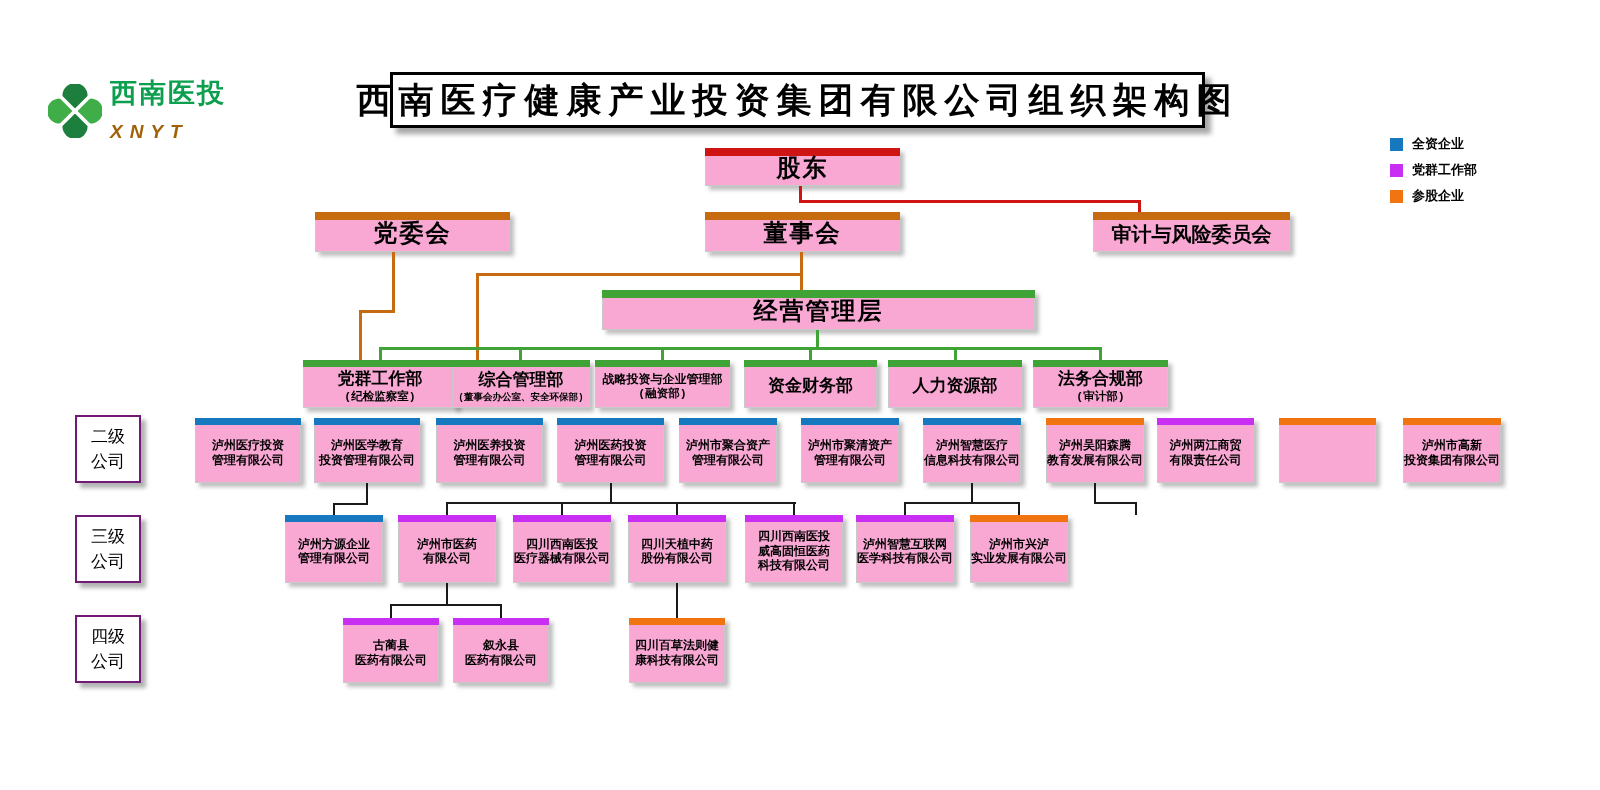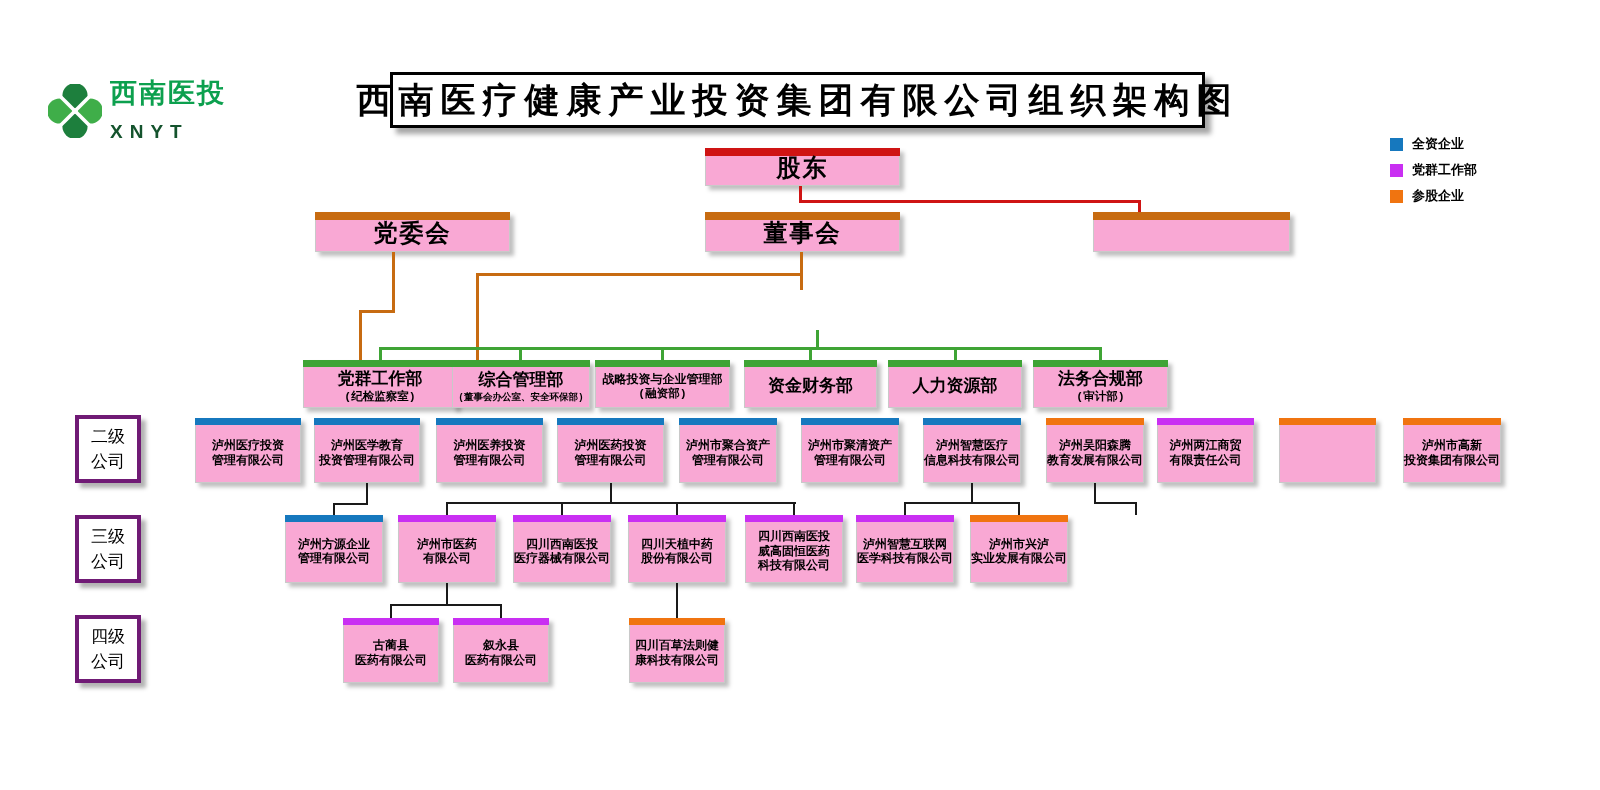--- a/index.html
+++ b/index.html
@@ -3,21 +3,21 @@
 <meta charset="utf-8">
 <style>
   * { margin:0; padding:0; box-sizing:border-box; }
   html,body { width:1600px; height:790px; background:#fff; font-family:"Liberation Sans", sans-serif; }
   #canvas { position:relative; width:1600px; height:790px; background:#fff; overflow:hidden; }
 
   
   .logo { position:absolute; left:48px; top:80px; display:flex; align-items:center; gap:8px; }
   .logo-text { display:flex; flex-direction:column; line-height:1; }
   .logo-cn { font-size:27px; font-weight:bold; color:#0ca04e; letter-spacing:2px; }
-  .logo-en { font-size:19px; font-weight:bold; color:#14532d; letter-spacing:7px; margin-top:15px; }
+  .logo-en { font-size:19px; font-weight:bold; color:#a16207; letter-spacing:7px; margin-top:15px;font-style:italic; }
 
   
   .title-box { position:absolute; left:390px; top:72px; width:815px; height:56px;
     border:3px solid #000; background:#fff; box-shadow:6px 6px 5px rgba(0,0,0,.35);
     display:flex; align-items:center; justify-content:center; }
   .title-box span { font-size:35px; font-weight:bold; color:#000; letter-spacing:7px; white-space:nowrap; }
 
   
   .legend { position:absolute; left:1390px; top:135px; }
   .legend-row { display:flex; align-items:center; gap:9px; margin-bottom:8px; }
@@ -31,21 +31,21 @@
   .bar8 { height:8px; } .bar7 { height:7px; }
   .otext { flex:1; display:flex; align-items:center; justify-content:center;
     font-weight:bold; color:#000; text-align:center; white-space:pre-line; line-height:1.2; }
   .l1 .otext { font-size:24px; letter-spacing:2px; }
   .dept .otext { flex-direction:column; justify-content:center; }
   .dname { font-size:17px; font-weight:bold; white-space:nowrap; }
   .dsub  { font-size:11.5px; font-weight:bold; white-space:nowrap; }
   .cname { font-size:12px; }
 
   
-  .tier { position:absolute; left:75px; width:66px; height:68px; border:4px solid #701a75; background:#fff;
+  .tier { position:absolute; left:75px; width:66px; height:68px; border:2px solid #701a75; background:#fff;
     box-shadow:5px 5px 4px rgba(0,0,0,.3); display:flex; align-items:center; justify-content:center;
     font-family:"Liberation Serif", serif; font-size:17px; color:#000; text-align:center;
     white-space:pre-line; line-height:1.5; }
 
   
   .cn { position:absolute; }
 </style>
 </head>
 <body>
 
@@ -92,20 +92,25 @@
   <div class="obox l1" style="left:315px;top:212px;width:195px;height:40px">
     <div class="bar bar8" style="background-color: rgb(199, 107, 17);"></div>
     <div class="otext">党委会</div>
   </div>
   <div class="obox l1" style="left:705px;top:212px;width:195px;height:40px">
     <div class="bar bar8" style="background-color: rgb(199, 107, 17);"></div>
     <div class="otext">董事会</div>
   </div>
   <div class="obox l1" style="left:1093px;top:212px;width:197px;height:40px">
     <div class="bar bar8" style="background-color: rgb(199, 107, 17);"></div>
+    <div class="otext" style="font-size:20px;letter-spacing:0">审计与风险委员会</div>
+  </div>
+  <div class="obox l1" style="left:602px;top:290px;width:433px;height:40px">
+    <div class="bar bar8" style="background-color: rgb(63, 164, 53);"></div>
+    <div class="otext">经营管理层</div>
   </div>
 
   <div class="obox dept" style="left:303px;top:360px;width:154px;height:48px">
     <div class="bar bar7" style="background-color: rgb(63, 164, 53);"></div>
     <div class="otext"><span class="dname">党群工作部</span><span class="dsub">(纪检监察室)</span></div>
   </div>
   <div class="obox dept" style="left:452px;top:360px;width:138px;height:48px">
     <div class="bar bar7" style="background-color: rgb(63, 164, 53);"></div>
     <div class="otext"><span class="dname">综合管理部</span><span class="dsub" style="font-size:9.5px">(董事会办公室、安全环保部)</span></div>
   </div>

